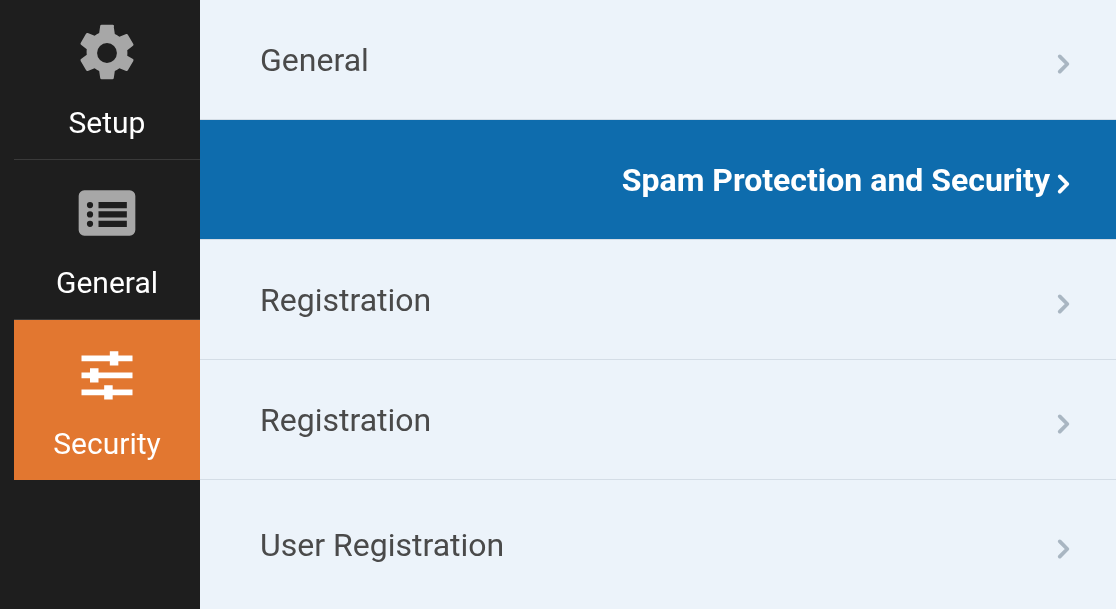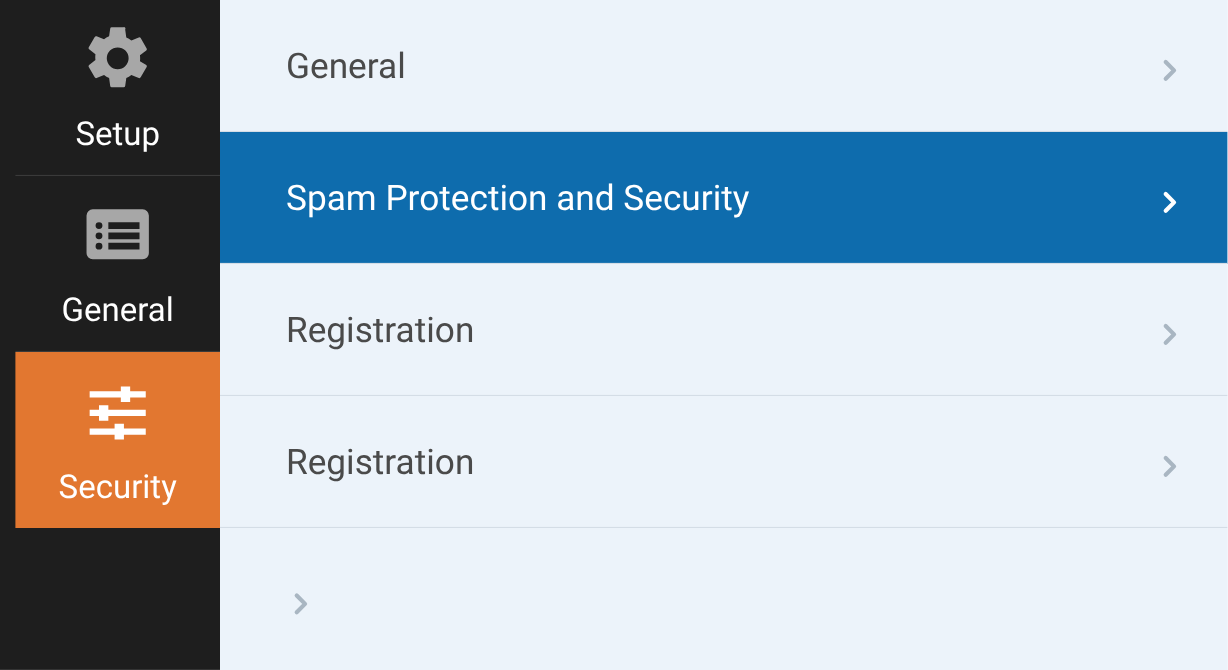--- a/index.html
+++ b/index.html
@@ -69,21 +69,22 @@
     background:var(--panel-row-bg);
     font-size:32px;
     font-weight:400;
     border-bottom:1px solid var(--panel-divider);
     cursor:pointer;
   }
   .panel-row.first{border-top:none;}
   .panel-row.active{
     background:var(--panel-active-bg);
     color:var(--panel-active-text);
-    font-weight:400;
+    font-weight:700;
+    text-align:right;
   }
   .panel-row.active .panel-chevron svg{stroke:var(--panel-active-chevron);}
   .panel-label{flex:1;}
   .panel-chevron{width:26px;height:26px;flex:none;}
   .panel-chevron svg{width:26px;height:26px;fill:none;stroke:var(--panel-chevron);stroke-width:3.5;stroke-linecap:round;stroke-linejoin:round;}
 
   
   .panel-row.partial{height:129px;border-bottom:none;}
 </style>
 </head>
@@ -154,20 +155,21 @@
     <div class="panel-row">
       <span class="panel-label">Registration</span>
       <span class="panel-chevron">
         <svg viewBox="0 0 24 24">
             <polyline points="9 5 16 12 9 19"></polyline>
           </svg>
       </span>
     </div>
 
     <div class="panel-row partial">
+      <span class="panel-label">User Registration</span>
       <span class="panel-chevron">
         <svg viewBox="0 0 24 24">
             <polyline points="9 5 16 12 9 19"></polyline>
           </svg>
       </span>
     </div>
 
   </section>
 
 </div>

